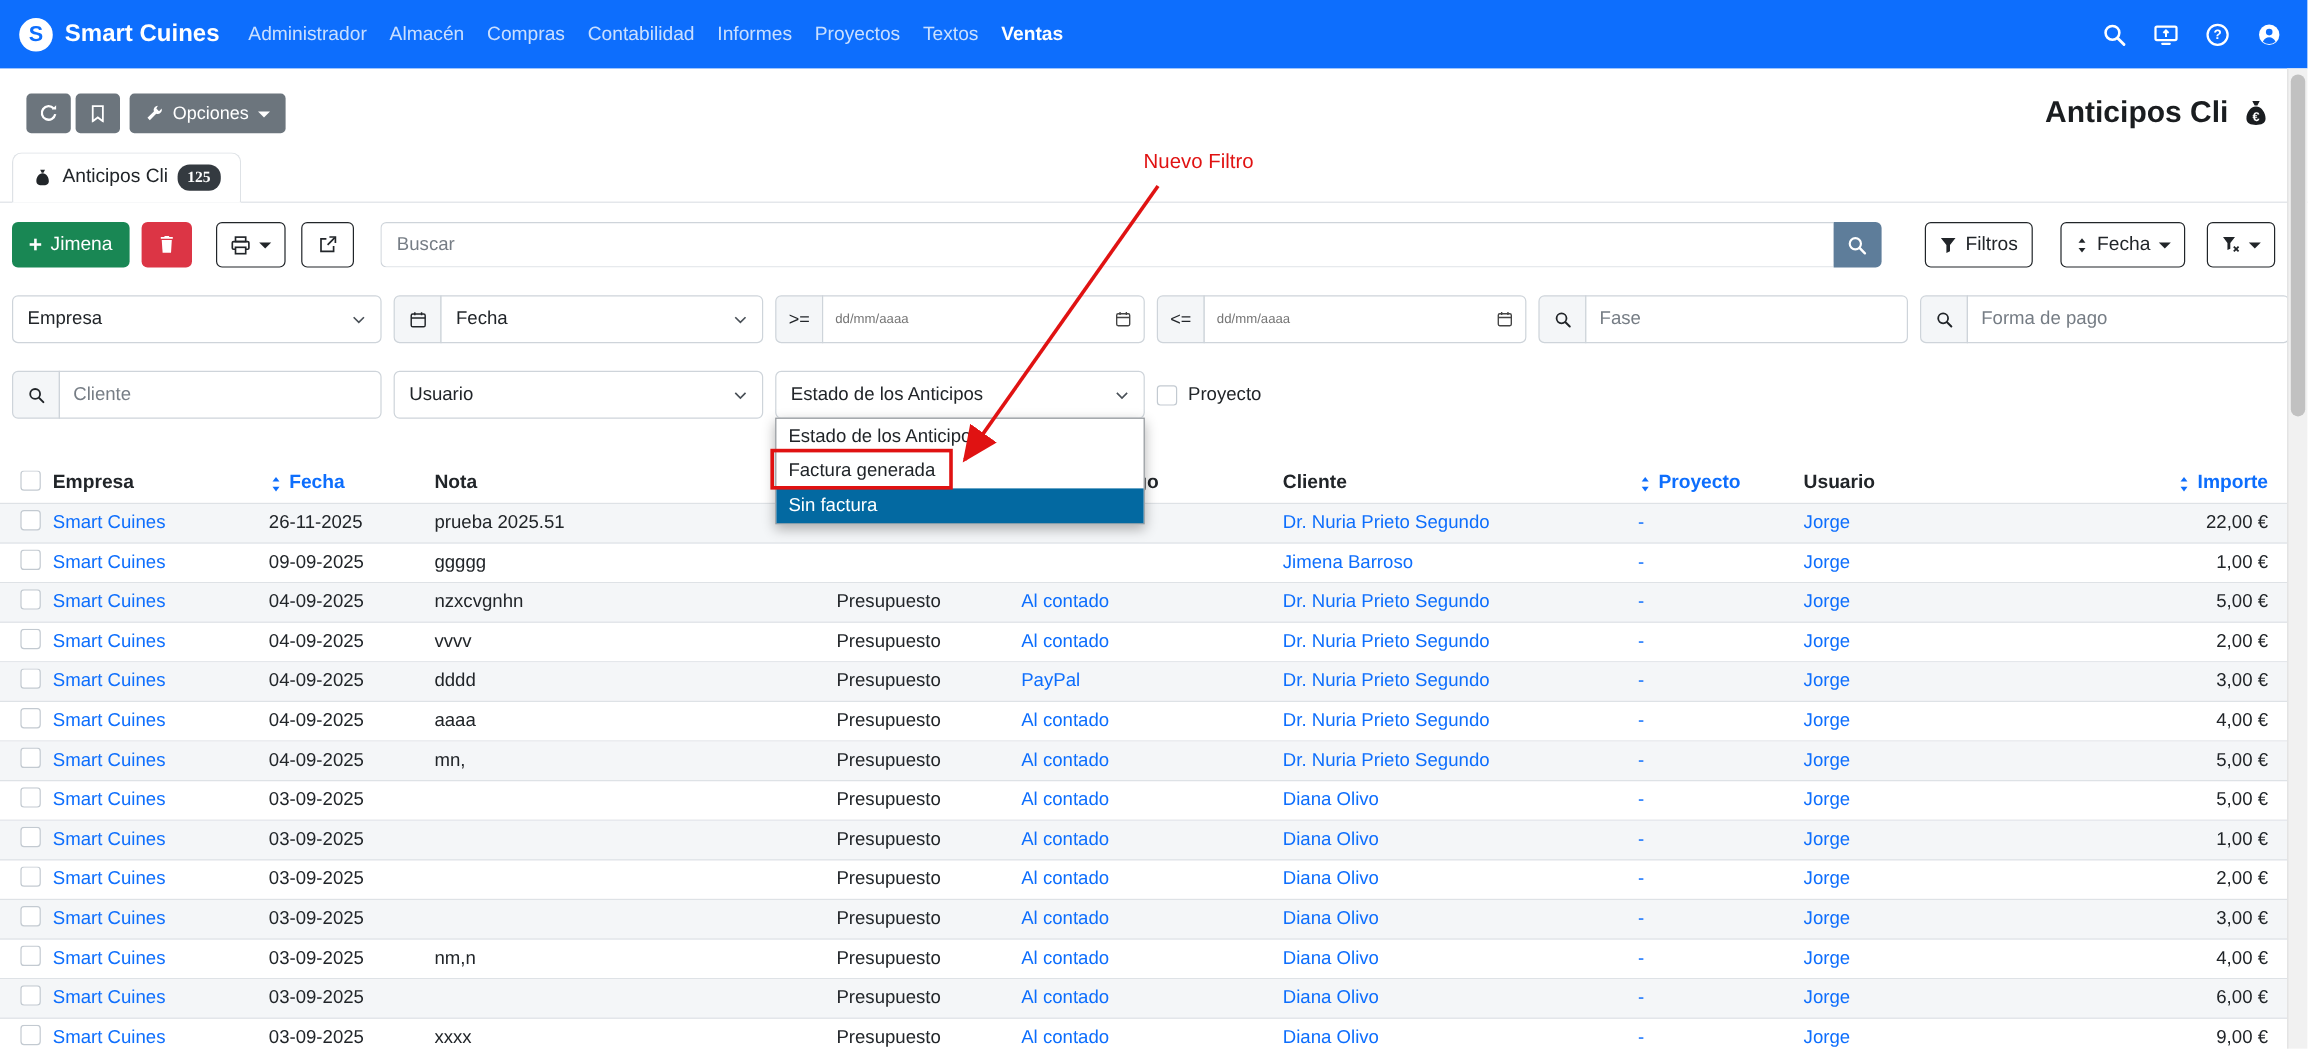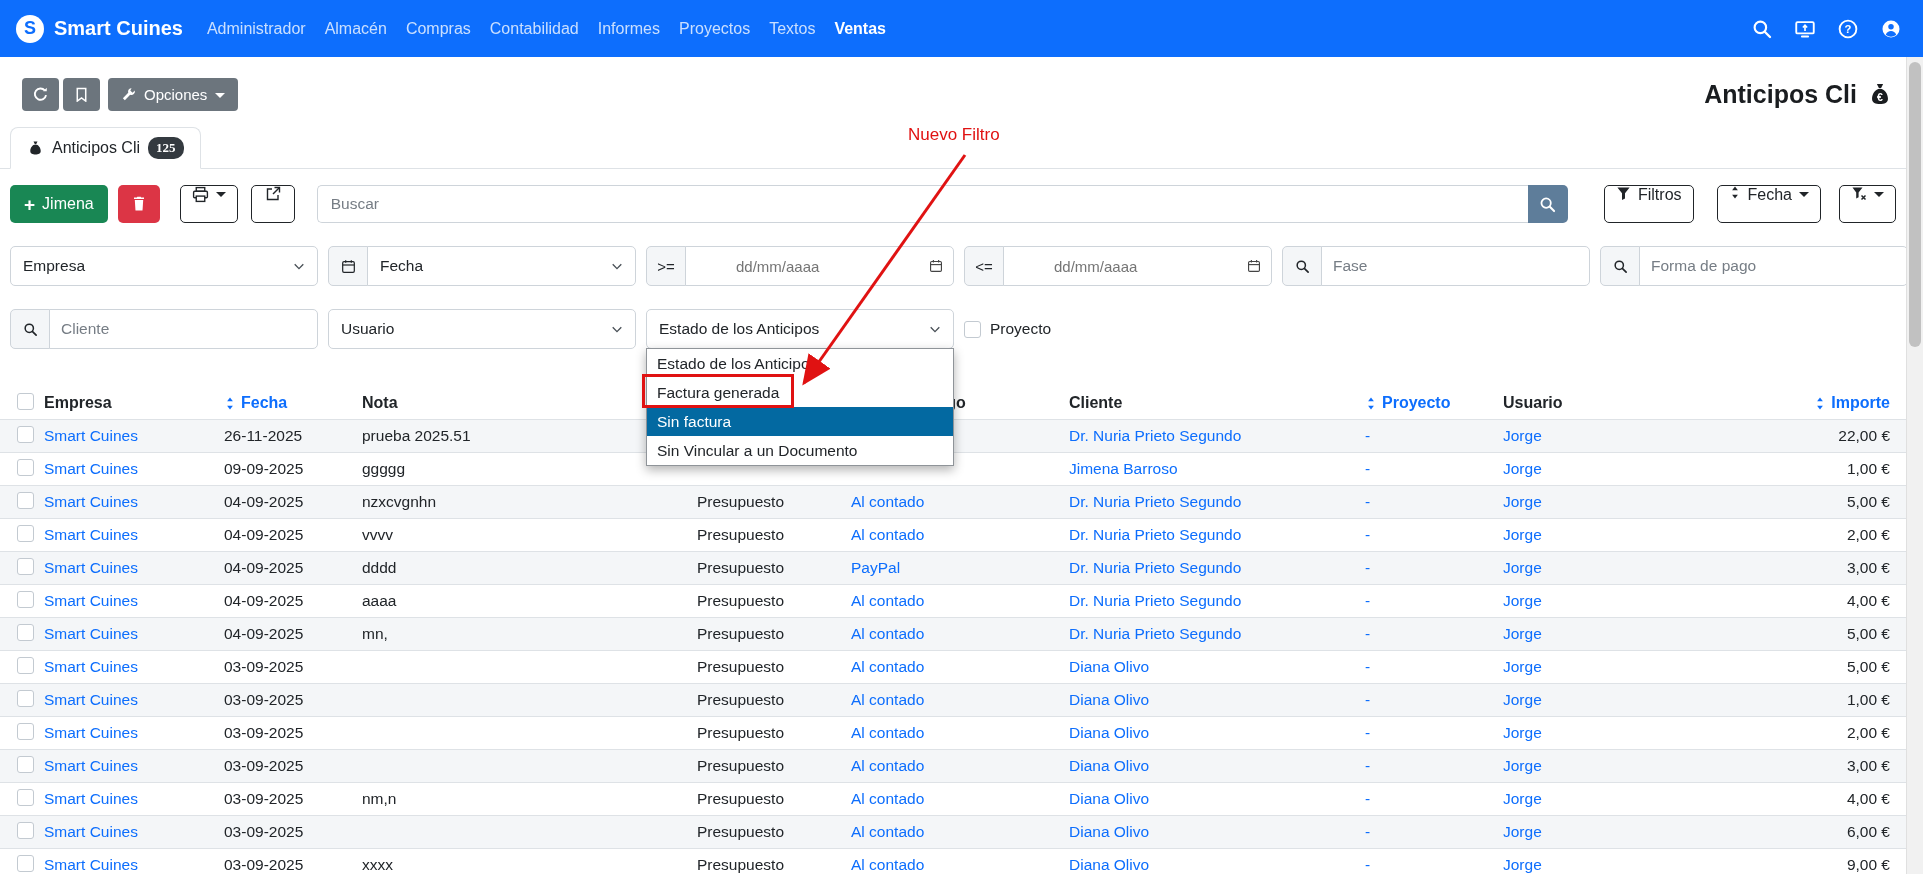--- a/index.html
+++ b/index.html
@@ -31,21 +31,21 @@
   
   .tabs { margin-top:16px; border-bottom:1px solid #dee2e6; padding-left:10px; display:flex; }
   .tab { background:#fff; border:1px solid #dee2e6; border-bottom:1px solid #fff; margin-bottom:-1px; border-radius:8px 8px 0 0; padding:0 16px; height:42px; display:flex; align-items:center; gap:8px; font-size:16px; cursor:pointer; }
   .badge { background:#343a40; color:#fff; font-size:13px; font-weight:bold; padding:3px 8px; border-radius:10px;font-family:Liberation Serif, serif; }
 
   
   .action-row { display:flex; align-items:center; margin:16px 27px 0 10px; }
   .btn-green { background:#198754; color:#fff; height:38px; border-radius:5px; padding:0 14px; font-size:16px; display:flex; align-items:center; gap:7px; }
   .btn-green .plus { font-size:19px; font-weight:bold; line-height:1; }
   .btn-red { background:#dc3545; width:42px; height:38px; border-radius:5px; margin-left:10px; display:flex; align-items:center; justify-content:center; }
-  .btn-outline { background:#fff; border:1px solid #212529; color:#212529; height:38px; border-radius:5px; display:flex; align-items:flex-start; justify-content:center; gap:7px; font-size:16px; padding:0 11px; }
+  .btn-outline { background:#fff; border:1px solid #212529; color:#212529; height:38px; border-radius:5px; display:flex; align-items:center; justify-content:center; gap:7px; font-size:16px; padding:0 11px; }
   .btn-outline.printer { margin-left:20px; }
   .btn-outline.ext { margin-left:13px; width:44px; }
   .search-group { flex:1; display:flex; margin-left:22px; }
   .search-input { flex:1; height:38px; border:1px solid #ced4da; border-right:none; border-radius:5px 0 0 5px; padding:0 13px; font-size:15.5px; color:#212529; }
   .search-input::placeholder { color:#767d85; }
   .search-btn { width:40px; height:38px; background:#5e7d9a; border-radius:0 5px 5px 0; display:flex; align-items:center; justify-content:center; }
   .right-controls { display:flex; margin-left:36px; align-items:center; }
   .right-controls .fecha-btn { margin-left:23px; }
   .right-controls .clear-btn { margin-left:18px; }
   .caret { width:0; height:0; border:5px solid transparent; border-top-color:currentColor; margin-top:6px; }
@@ -55,21 +55,21 @@
   .filter-row { display:flex; gap:10px; margin:23px 10px 0 10px; }
   .fgroup { flex:0 0 308px; display:flex; height:40px; }
   .fgroup.auto { flex:0 0 auto; align-items:center; }
   .igt { background:#f4f6f8; border:1px solid #ced4da; min-width:40px; display:flex; align-items:center; justify-content:center; font-size:15px; color:#212529; border-radius:5px 0 0 5px; padding:0 8px; }
   .fgroup .fctl { flex:1; margin-left:-1px; border:1px solid #ced4da; border-radius:0 5px 5px 0; }
   .fgroup .fctl.only { margin-left:0; border-radius:5px; }
   .fselect { background:#fff; display:flex; align-items:center; justify-content:space-between; padding:0 12px; font-size:15.5px; color:#212529; cursor:pointer; }
   .finput { padding:0 11px; font-size:15.5px; color:#212529; }
   .finput::placeholder { color:#767d85; }
   .datewrap { background:#fff; display:flex; align-items:center; padding:0 10px; }
-  .datewrap input { border:none; flex:1; font-size:15px; color:#6c757d; width:100%;margin-left:40px; }
+  .datewrap input { border:none; flex:1; font-size:11px; color:#6c757d; width:100%; }
   .cb-label { font-size:15.5px; margin-left:9px; }
   .cbox { width:17px; height:17px; background:#fff; border:1px solid #c3cad1; border-radius:3px; display:inline-block; cursor:pointer; }
 
   
   .table { margin-top:38px; width:1906px; }
   .t-row { display:flex; align-items:center; height:33px; border-bottom:1px solid #dee2e6; font-size:15.5px; }
   .t-row.striped { background:#f4f6f8; }
   .t-head { font-weight:bold; font-size:16px; }
   .c-check { width:44px; padding-left:17px; flex:none; }
   .c-empresa { width:180px; flex:none; }
@@ -86,21 +86,21 @@
   .c-importe.sortable { justify-content:flex-end; display:flex; }
   .link { color:#0d6efd; cursor:pointer; }
 
   
   .dropdown-list { position:absolute; left:646px; top:348px; width:308px; background:#fff; border:1px solid #8f9499; box-shadow:0 4px 10px rgba(0,0,0,.3); z-index:50; }
   .opt { height:29px; display:flex; align-items:center; padding:0 10px; font-size:15.5px; color:#212529; cursor:pointer; }
   .opt.selected { background:#0369a1; color:#fff; }
 
   
   .anno-rect { position:absolute; left:642px; top:374px; width:152px; height:34px; border:3px solid #e01212; z-index:55; pointer-events:none; }
-  .anno-text { position:absolute; left:908px; top:125px; color:#e01212; font-size:17px; z-index:60; pointer-events:none; }
+  .anno-text { position:absolute; left:953px; top:125px; color:#e01212; font-size:17px; z-index:60; pointer-events:none; }
   .anno-svg { position:absolute; left:0; top:0; z-index:60; pointer-events:none; }
 
   
   .scrollbar { position:absolute; right:0; top:57px; width:17px; height:817px; background:#f1f1f1; border-left:1px solid #e0e0e0; z-index:70; }
   .scrollbar .thumb { position:absolute; top:5px; left:2px; width:12px; height:285px; background:#c1c1c1; border-radius:7px; }
 </style>
 </head>
 <body>
 
 <div class="navbar">
@@ -551,21 +551,20 @@
         <div class="c-usuario link">Jorge</div>
         <div class="c-importe">9,00 €</div>
       </div>
     </div>
 </div>
 
 <div class="dropdown-list">
     <div class="opt">Estado de los Anticipos</div>
     <div class="opt">Factura generada</div>
     <div class="opt selected">Sin factura</div>
-    <div class="opt">Sin Vincular a un Documento</div>
   </div>
 
 <div class="anno-rect"></div>
 <div class="anno-text">Nuevo Filtro</div>
 <svg class="anno-svg" width="1923" height="874">
   <defs>
     <marker id="ah" markerWidth="12" markerHeight="10" refX="9" refY="4.5" orient="auto">
       <path d="M0,0 L10,4.5 L0,9 z" fill="#e01212"></path>
     </marker>
   </defs>

